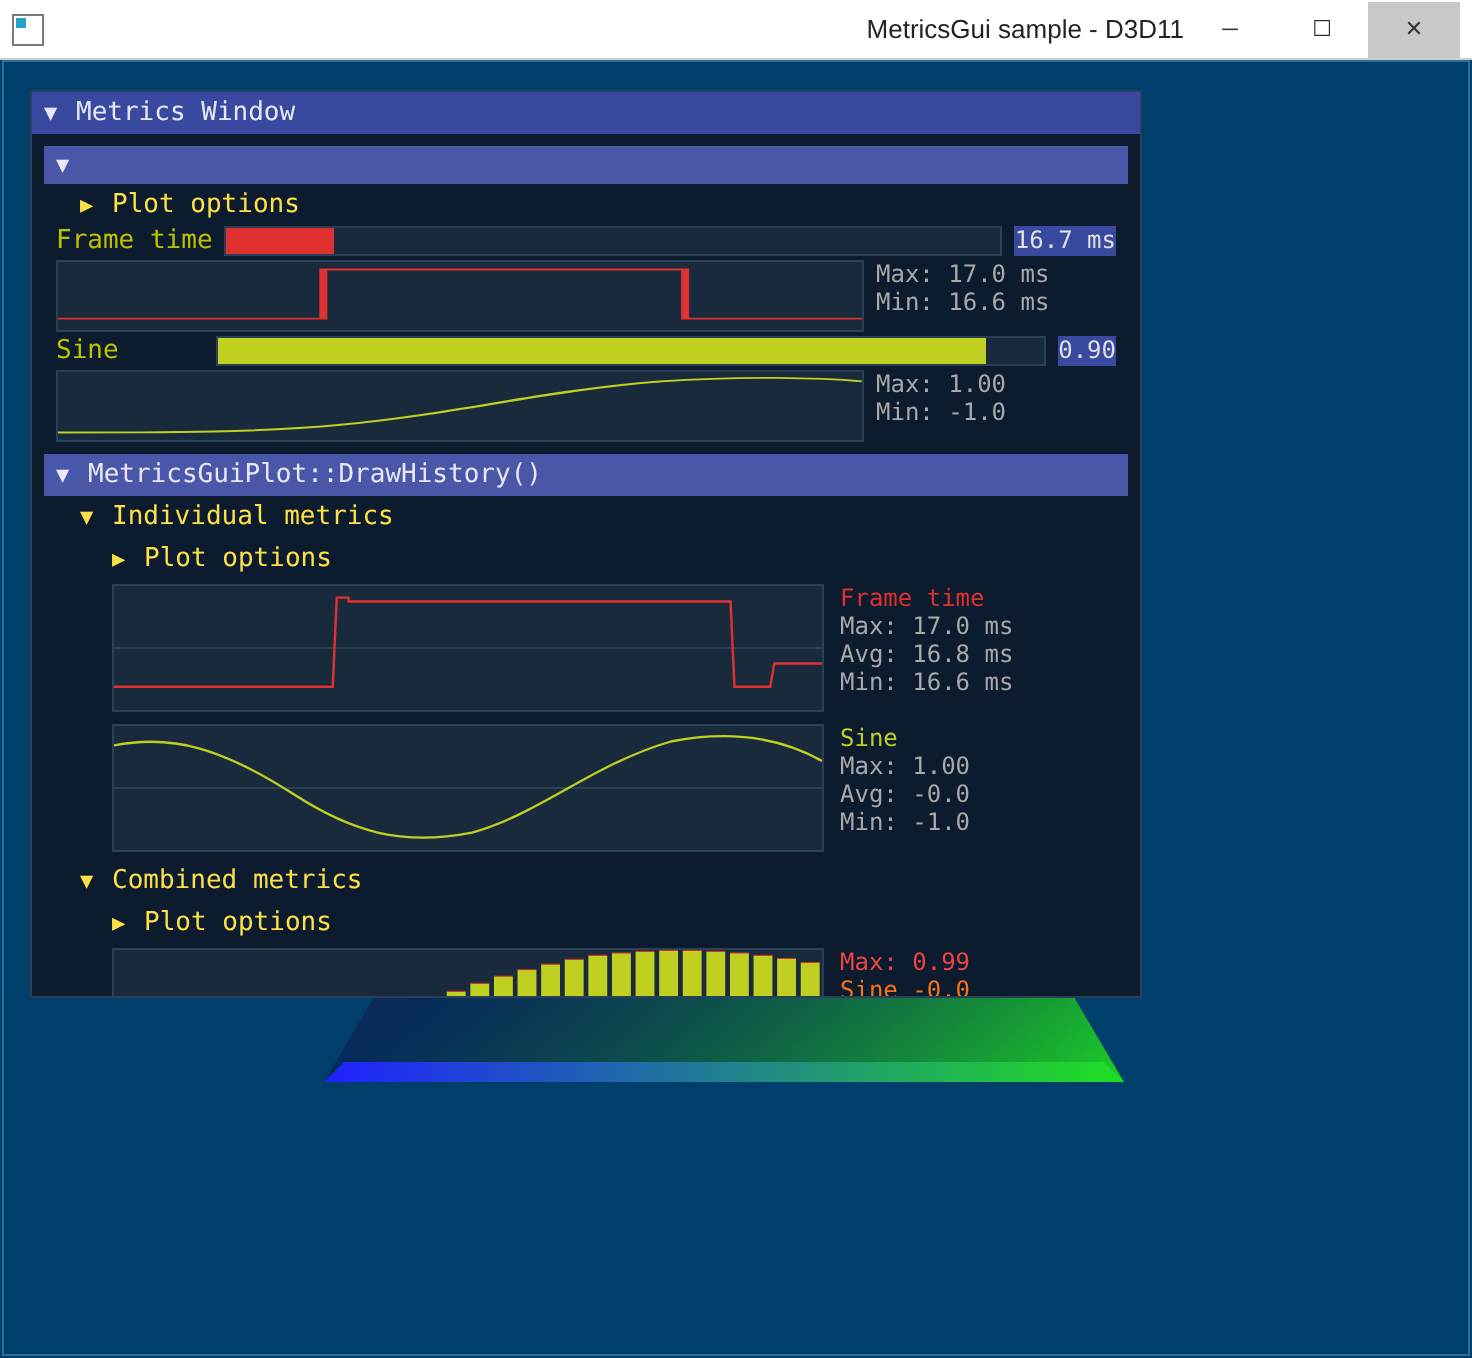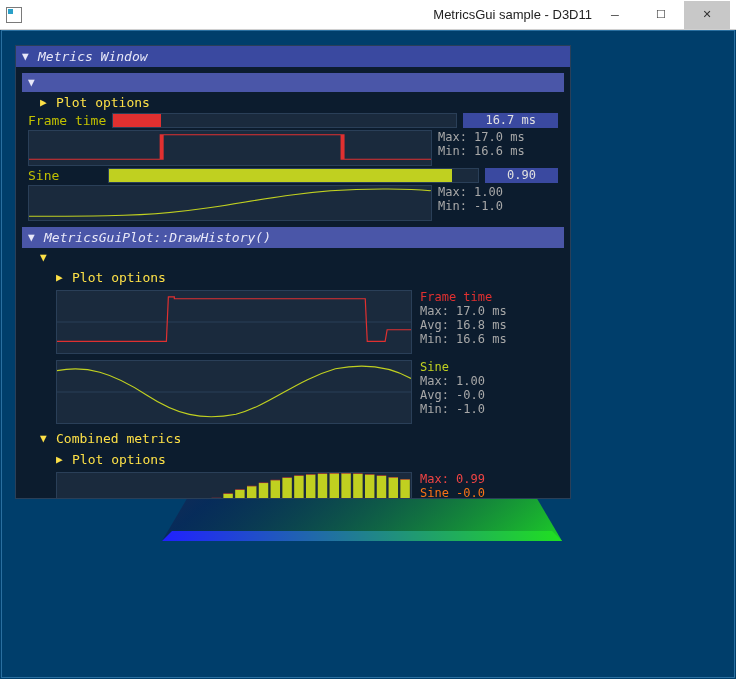--- a/index.html
+++ b/index.html
@@ -65,21 +65,20 @@
     background:#0c1c2e;
     border:1px solid #2a3f58;
     color:#d8d8d8;
     overflow:hidden;
   }
   .hdr {
     background:#3a49a0;
     padding:3px 6px;
     display:flex; align-items:center; gap:6px;
     color:#e8e8f8;
-    font-style:italic;
   }
   .hdr.sub { background:#4a56a8; }
   .caret { font-size:11px; display:inline-block; width:10px; }
   .caret.open::before { content:"▼"; }
   .caret.closed::before { content:"▶"; }
   .tree {
     padding:3px 6px 3px 18px;
     display:flex; align-items:center; gap:6px;
     color:#fde047;
   }
@@ -87,21 +86,21 @@
   .row { display:flex; align-items:flex-start; gap:6px; padding:0 6px 2px 6px; }
   .label { color:#c0c000; min-width:74px; }
   .bar {
     height:15px; flex:1; position:relative;
     background:#1a2a3d; border:1px solid #2a3f58;
     display:flex; align-items:center;
   }
   .bar-fill { height:100%; }
   .valblock {
     background:#3a49a0; color:#e0e0e0;
-    padding:0 22px; height:15px; line-height:15px;
+    padding:0 0; height:15px; line-height:15px;
     font-size:12px;
   }
   .stats { color:#a8a8a8; font-size:12px; line-height:14px; }
   .plot {
     background:#1a2a3d; border:1px solid #2a3f58;
     height:36px; flex:1; position:relative;
   }
   .ind-row { padding:2px 4px 4px 34px; display:flex; gap:8px; align-items:flex-start; }
   .ind-plot {
     background:#1a2a3d; border:1px solid #2a3f58;
@@ -196,20 +195,21 @@
 Min: -1.0</div>
       </div>
 
       <div class="hdr sub" style="margin-top:4px;">
         <span class="caret open"></span>
         <span>MetricsGuiPlot::DrawHistory()</span>
       </div>
 
       <div class="tree">
         <span class="caret open"></span>
+        <span>Individual metrics</span>
       </div>
       <div class="tree sub">
         <span class="caret closed"></span>
         <span>Plot options</span>
       </div>
 
       <div class="ind-row">
         <div class="ind-plot">
           <svg viewBox="0 0 356 64" preserveAspectRatio="none">
             <line x1="0" y1="32" x2="356" y2="32" stroke="#2a3f58"></line>

